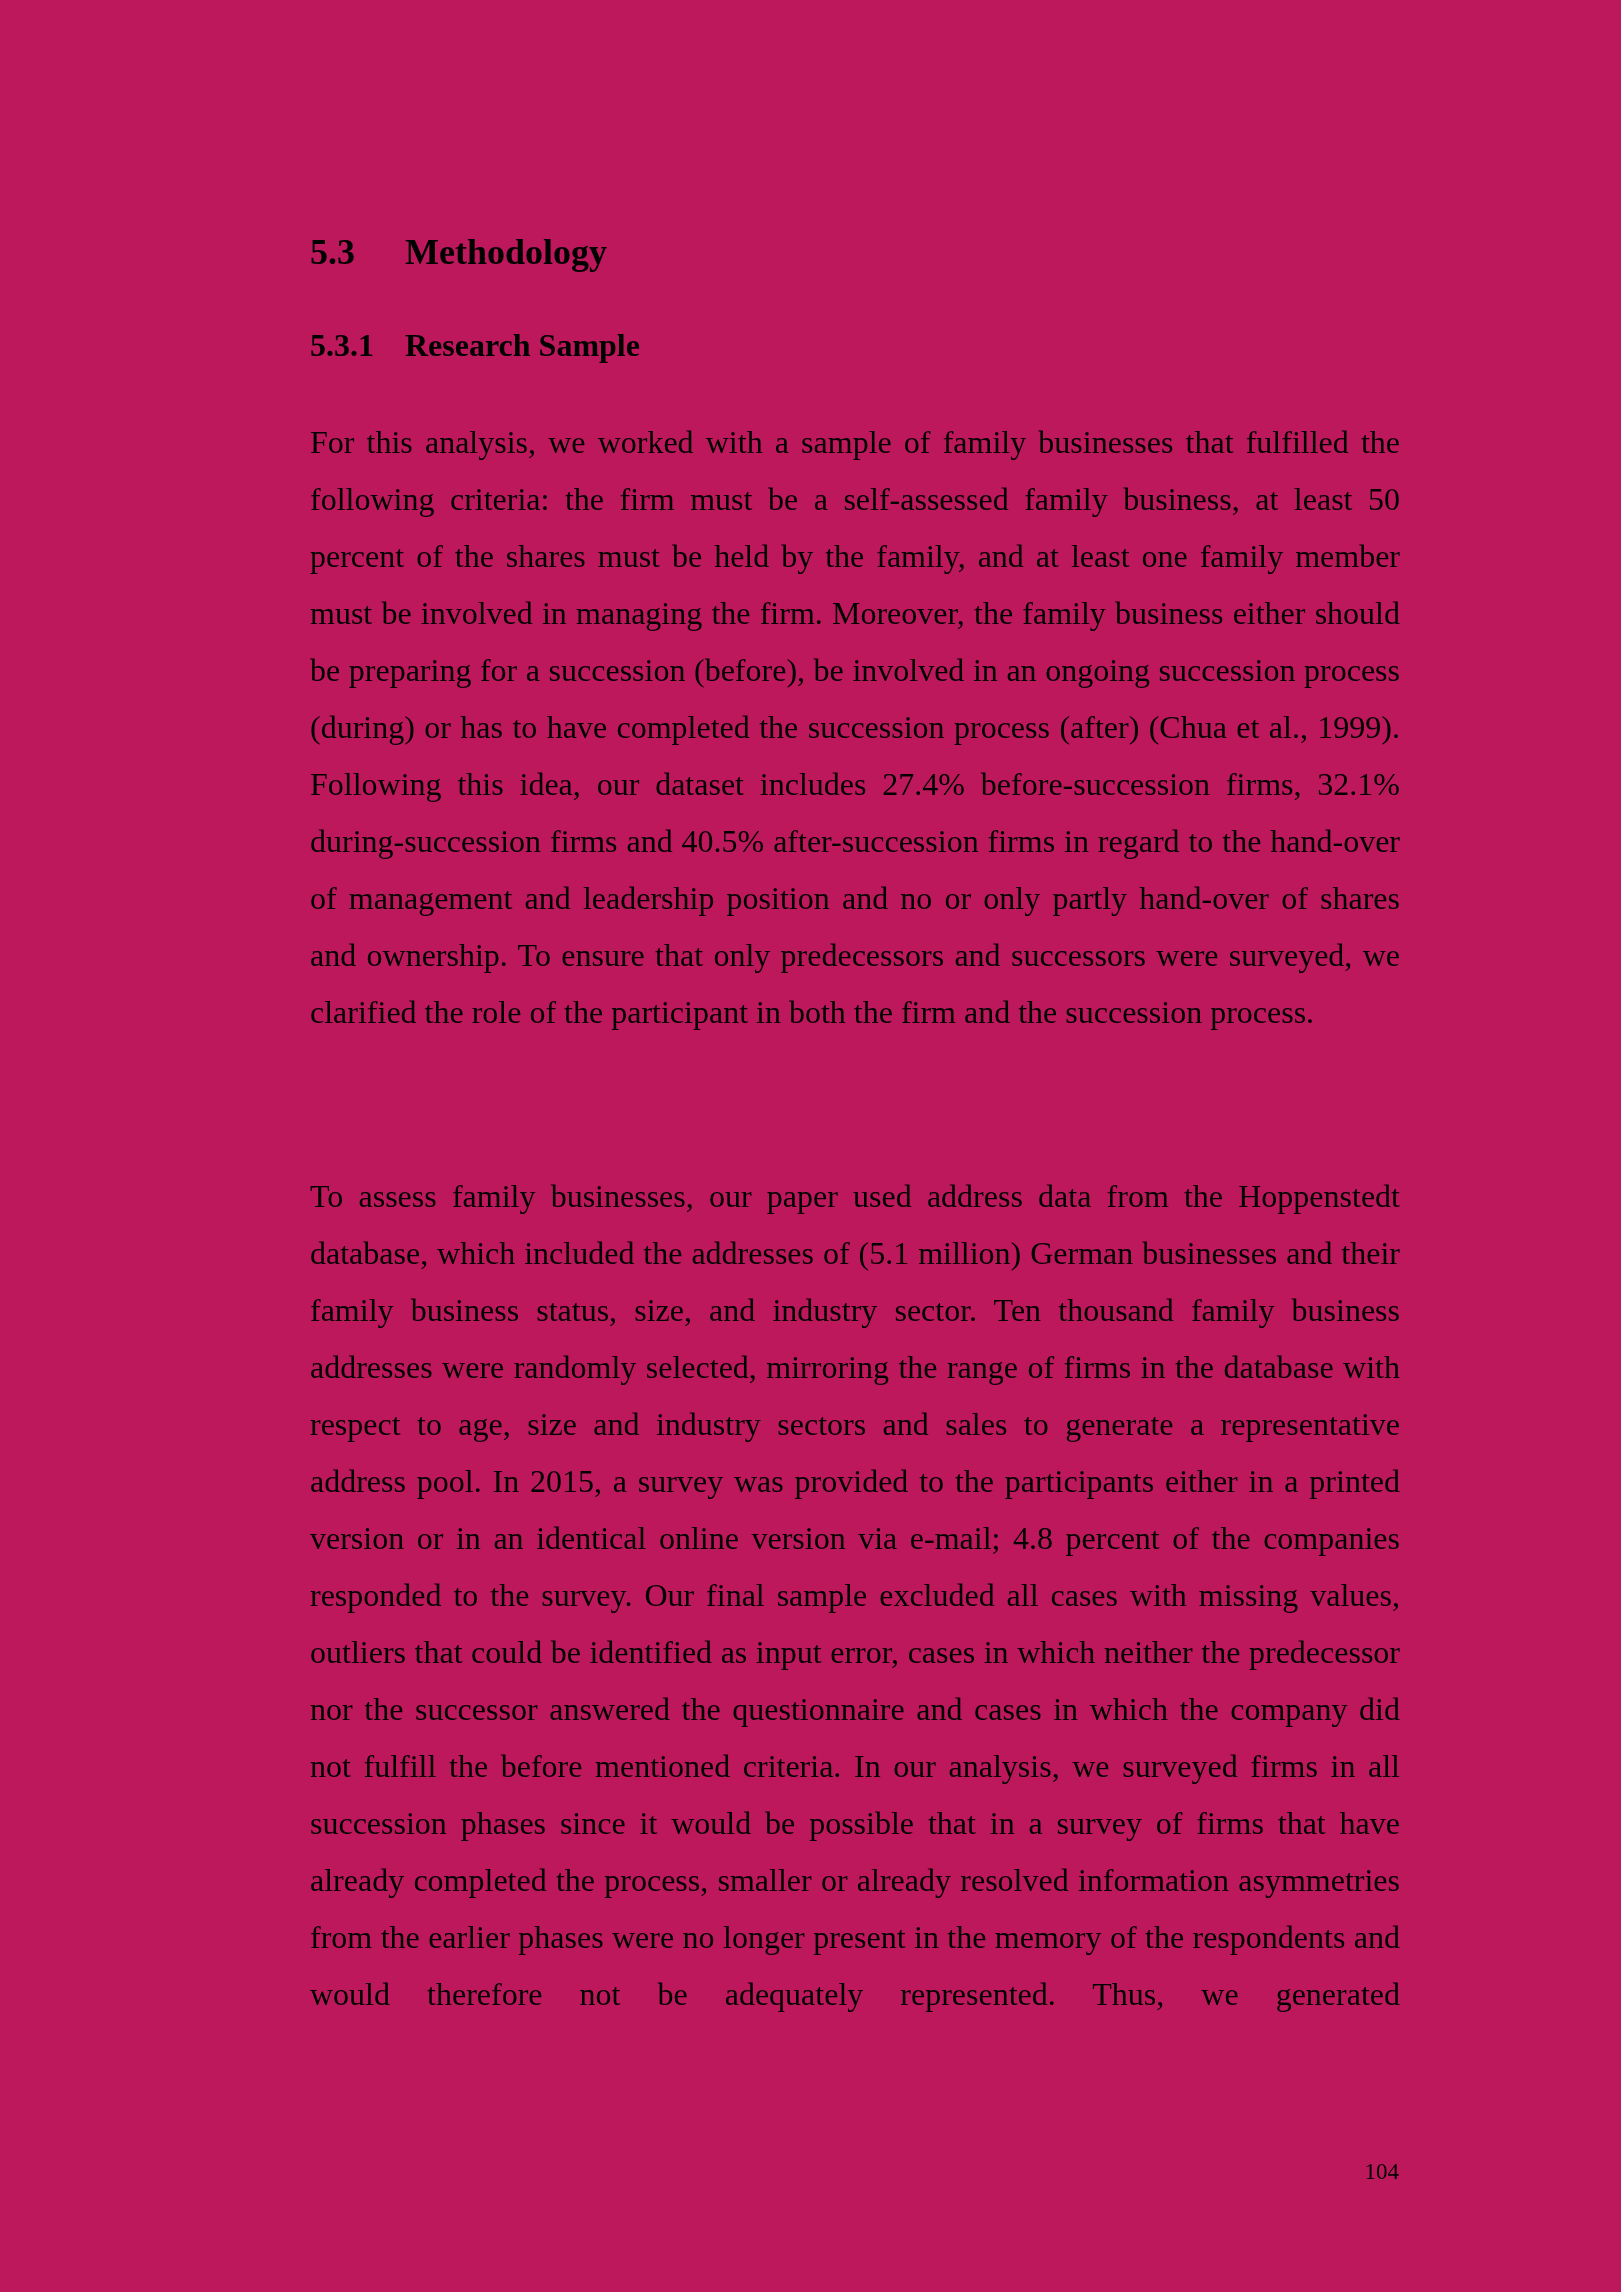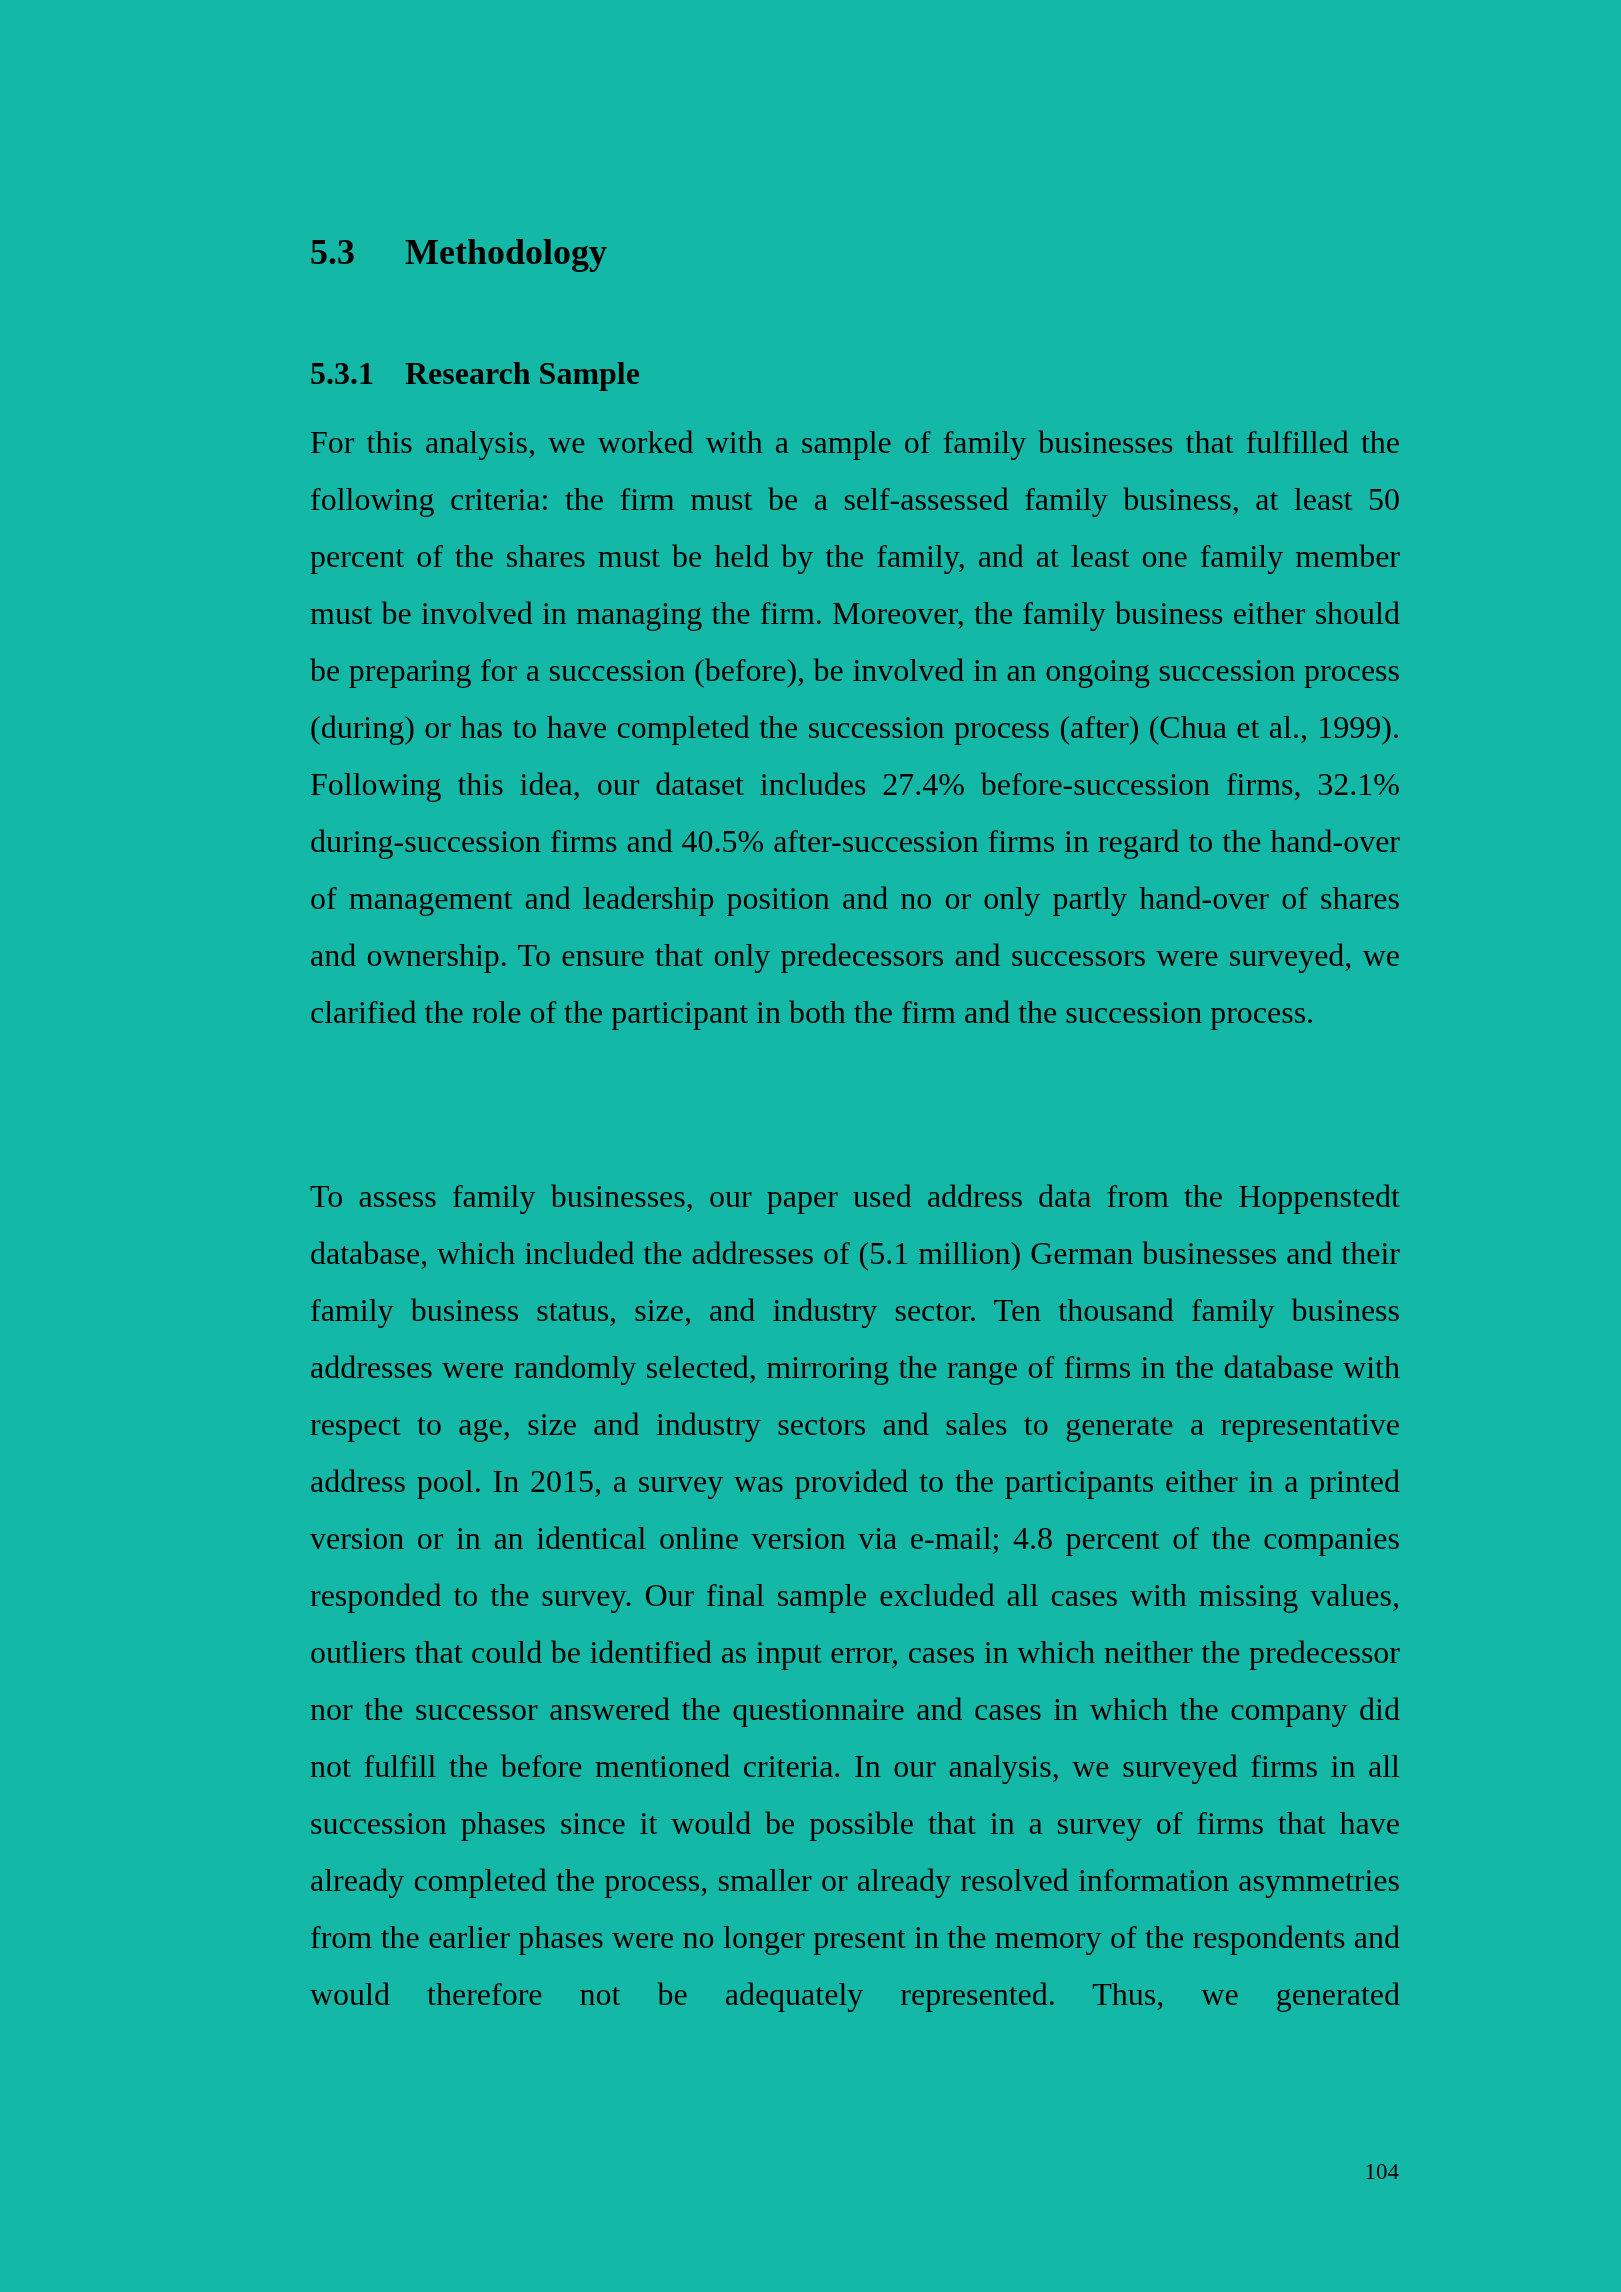--- a/index.html
+++ b/index.html
@@ -1,19 +1,19 @@
 <!DOCTYPE html>
 <html><head>
 <meta charset="utf-8">
 <style>
   html, body { margin: 0; padding: 0; background: #ffffff; }
   body { width: 1621px; height: 2293px; position: relative; overflow: hidden; }
-  .page { position: absolute; left: 0; top: 0; width: 1621px; height: 2293px; background: #14b8a6; color: #000; font-family: "Liberation Serif", serif; }
+  .page { position: absolute; left: 0; top: 0; width: 1621px; height: 2293px; background: #be185d; color: #000; font-family: "Liberation Serif", serif; }
   .h1 { position: absolute; left: 310px; top: 231px; font-size: 36px; font-weight: bold; line-height: 43px; white-space: nowrap; }
-  .h2 { position: absolute; left: 310px; top: 326px; font-size: 32px; font-weight: bold; line-height: 39px; white-space: nowrap; margin-top: 28px; }
+  .h2 { position: absolute; left: 310px; top: 326px; font-size: 32px; font-weight: bold; line-height: 39px; white-space: nowrap; }
   .num { display: inline-block; width: 95px; }
   .para { position: absolute; left: 310px; width: 1090px; font-size: 32px; line-height: 57px; text-align: justify; margin: 0; font-family: Liberation Serif, serif; }
   .p1 { top: 414px; }
   .p2 { top: 1168px; text-align-last: justify; }
   .pagenum { position: absolute; right: 222px; top: 2152px; font-size: 23px; line-height: 39px; }
 </style>
 </head>
 <body>
 
 <div class="page">

